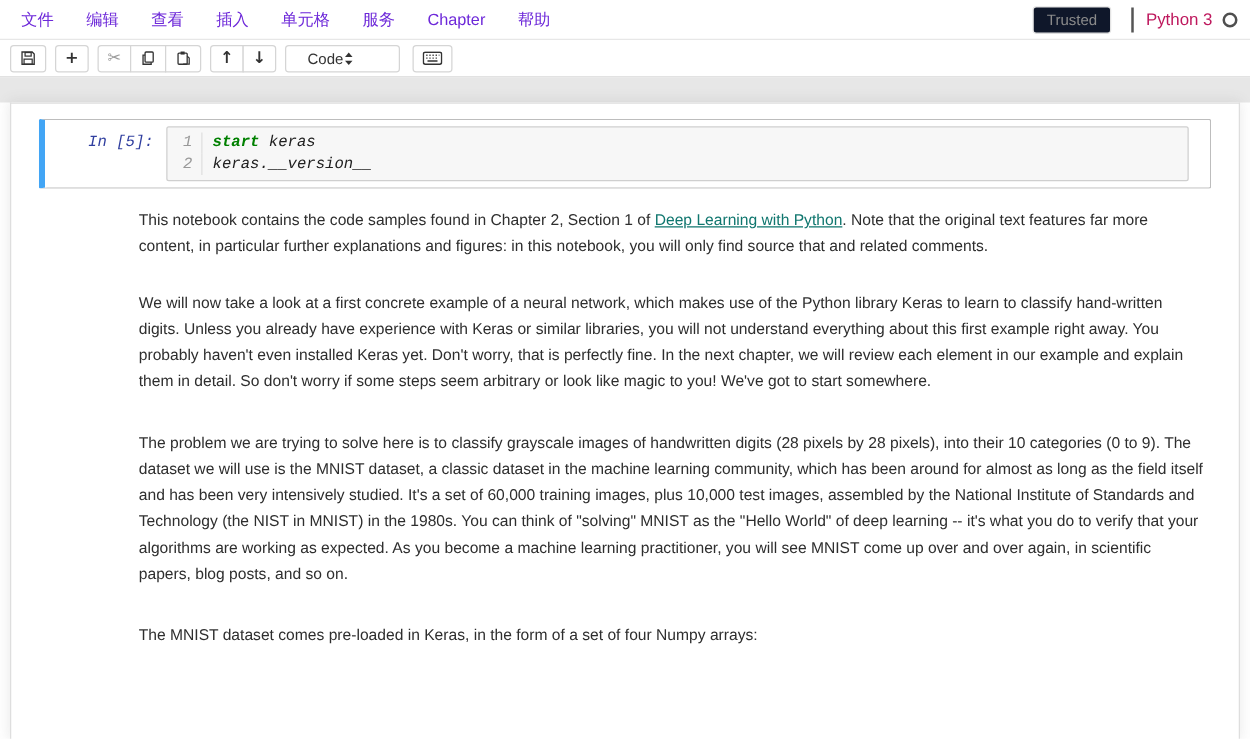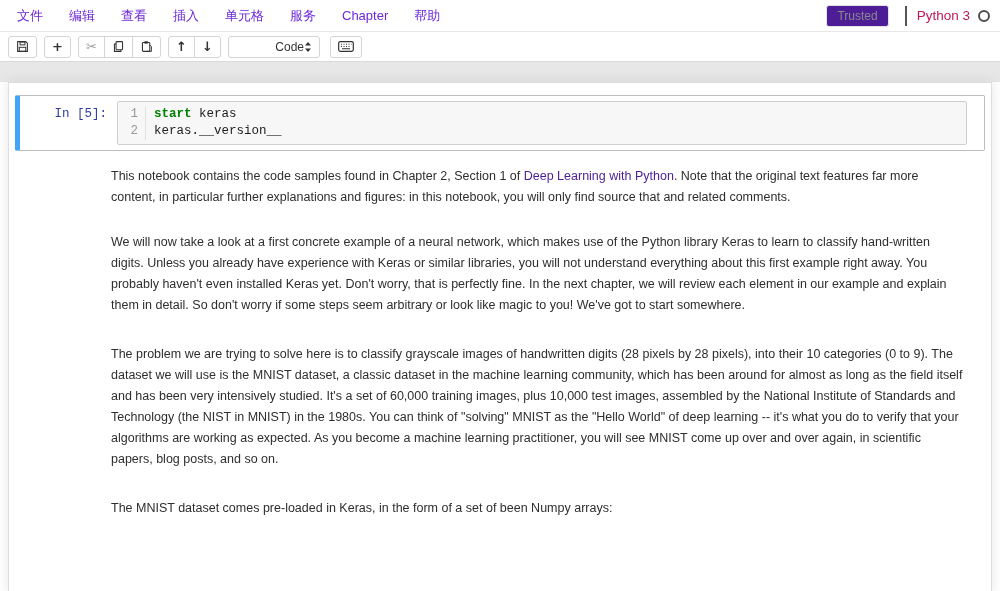--- a/index.html
+++ b/index.html
@@ -10,21 +10,21 @@
   .header { background: #fff; }
   .menubar {
     display: flex; align-items: center; justify-content: space-between;
     height: 32px; padding: 0 10px 0 4px; border-bottom: 1px solid #e7e7e7;
   }
   .menus { display: flex; align-items: center; }
   .menu-item { padding: 4px 13px; font-size: 13px; color: #6d28d9; cursor: pointer; white-space: nowrap; }
   .menubar-right { display: flex; align-items: center; }
   .trusted-badge {
     font-size: 12px; color: #8a8a8a; border: 1px solid #e3e3e3; border-radius: 3px;
-    padding: 3px 10px; margin-right: 16px; background: #4c1d95;
+    padding: 3px 10px; margin-right: 16px; background: #0f172a;
   }
   .kernel-divider { width: 2px; height: 20px; background: #555; margin-right: 10px; }
   .kernel-name { font-size: 13.5px; color: #be185d; margin-right: 8px; white-space: nowrap; }
   .kernel-circle { width: 12px; height: 12px; border: 2px solid #4f4f4f; border-radius: 50%; }
 
   
   .toolbar {
     display: flex; align-items: center; height: 30px; padding: 0 8px;
     border-bottom: 1px solid #d9d9d9; background: #fff;
   }
@@ -37,37 +37,37 @@
   }
   .tb-btn:first-child { margin-left: 0; border-radius: 3px 0 0 3px; }
   .tb-btn:last-child { border-radius: 0 3px 3px 0; }
   .tb-btn:only-child { border-radius: 3px; }
   .tb-btn .glyph { font-family: "DejaVu Sans", sans-serif; font-size: 13px; line-height: 1; }
   .tb-btn .glyph.bold { font-weight: bold; }
   .tb-btn .dim { color: #9a9a9a; }
   .run-label { margin-left: 5px; font-size: 12.5px; }
   .stop-square { width: 10px; height: 10px; background: #3a3a3a; }
   .cell-type-select {
-    display: flex; align-items: center; justify-content: flex-end;
-    width: 92px; height: 22px; padding: 0 7px; margin-right: 10px;
+    display: flex; align-items: center; justify-content: flex-start;
+    width: 92px; height: 22px; padding: 0 17px; margin-right: 10px;
     background: #fff; border: 1px solid #d5d5d5; border-radius: 3px;
     font-size: 12px; color: #333; cursor: pointer;
   }
   .kbd-btn { border-radius: 3px; }
 
   
   .site-strip { height: 20px; background: #e7e7e7; }
   .notebook-container {
     margin: 0 8px; background: #fff; border: 1px solid #dedede; border-bottom: none;
     box-shadow: 0 0 10px 1px rgba(87,87,87,0.12);
     padding: 12px 0 40px 0; min-height: 510px;
   }
 
   
-  .cell { border: 1px solid transparent; border-radius: 2px; padding: 5px; margin: 0 6px; }
+  .cell { border: 1px solid transparent; border-radius: 2px; padding: 5px; margin: 0 22px; font-style: italic; }
   .cell.selected { border: 1px solid #bdbdbd; border-left: 5px solid #42a5f5; }
   .input-row, .output-row { display: flex; }
   .prompt {
     width: 92px; flex: none; text-align: right; padding: 6px 10px 0 0;
     font-family: "Liberation Mono", monospace; font-size: 12.5px; white-space: nowrap;
   }
   .in-prompt { color: #303f9f; }
   .out-prompt { color: #d84315; }
   .input-area {
     flex: 1; margin-right: 12px; background: #f7f7f7;
@@ -78,21 +78,21 @@
   .code-text { padding-left: 8px; color: #212121; }
   .kw { color: #008000; font-weight: bold; }
   .output-row { padding: 7px 0 2px 0; }
   .out-value { font-family: "Liberation Mono", monospace; font-size: 12.5px; color: #111; padding-top: 6px; }
 
   
   .text-cell { padding: 5px 22px 5px 97px; margin: 0 5px 18px 5px; }
   .text-cell.first { margin-top: 10px; margin-bottom: 14px; }
   .md-h1 { font-size: 24px; font-weight: bold; color: #141414; margin-bottom: 14px; }
   .md-p { font-size: 12.5px; line-height: 21px; color: #2e2e2e; }
-  .md-link { color: #4c1d95; cursor: pointer; }
+  .md-link { color: #0f766e; text-decoration: underline; cursor: pointer; }
 
   svg.icon { display: block; }
 </style>
 </head>
 <body>
 
 <div class="app">
 
   <div class="header">
     <div class="menubar">
@@ -209,17 +209,17 @@
 
     <div class="text-cell">
       <p class="md-p">We will now take a look at a first concrete example of a neural network, which makes use of the Python library Keras to learn to classify hand-written digits. Unless you already have experience with Keras or similar libraries, you will not understand everything about this first example right away. You probably haven't even installed Keras yet. Don't worry, that is perfectly fine. In the next chapter, we will review each element in our example and explain them in detail. So don't worry if some steps seem arbitrary or look like magic to you! We've got to start somewhere.</p>
     </div>
 
     <div class="text-cell">
       <p class="md-p">The problem we are trying to solve here is to classify grayscale images of handwritten digits (28 pixels by 28 pixels), into their 10 categories (0 to 9). The dataset we will use is the MNIST dataset, a classic dataset in the machine learning community, which has been around for almost as long as the field itself and has been very intensively studied. It's a set of 60,000 training images, plus 10,000 test images, assembled by the National Institute of Standards and Technology (the NIST in MNIST) in the 1980s. You can think of "solving" MNIST as the "Hello World" of deep learning -- it's what you do to verify that your algorithms are working as expected. As you become a machine learning practitioner, you will see MNIST come up over and over again, in scientific papers, blog posts, and so on.</p>
     </div>
 
     <div class="text-cell">
-      <p class="md-p">The MNIST dataset comes pre-loaded in Keras, in the form of a set of been Numpy arrays:</p>
+      <p class="md-p">The MNIST dataset comes pre-loaded in Keras, in the form of a set of four Numpy arrays:</p>
     </div>
 
   </div>
 </div>
 
 </body></html>

